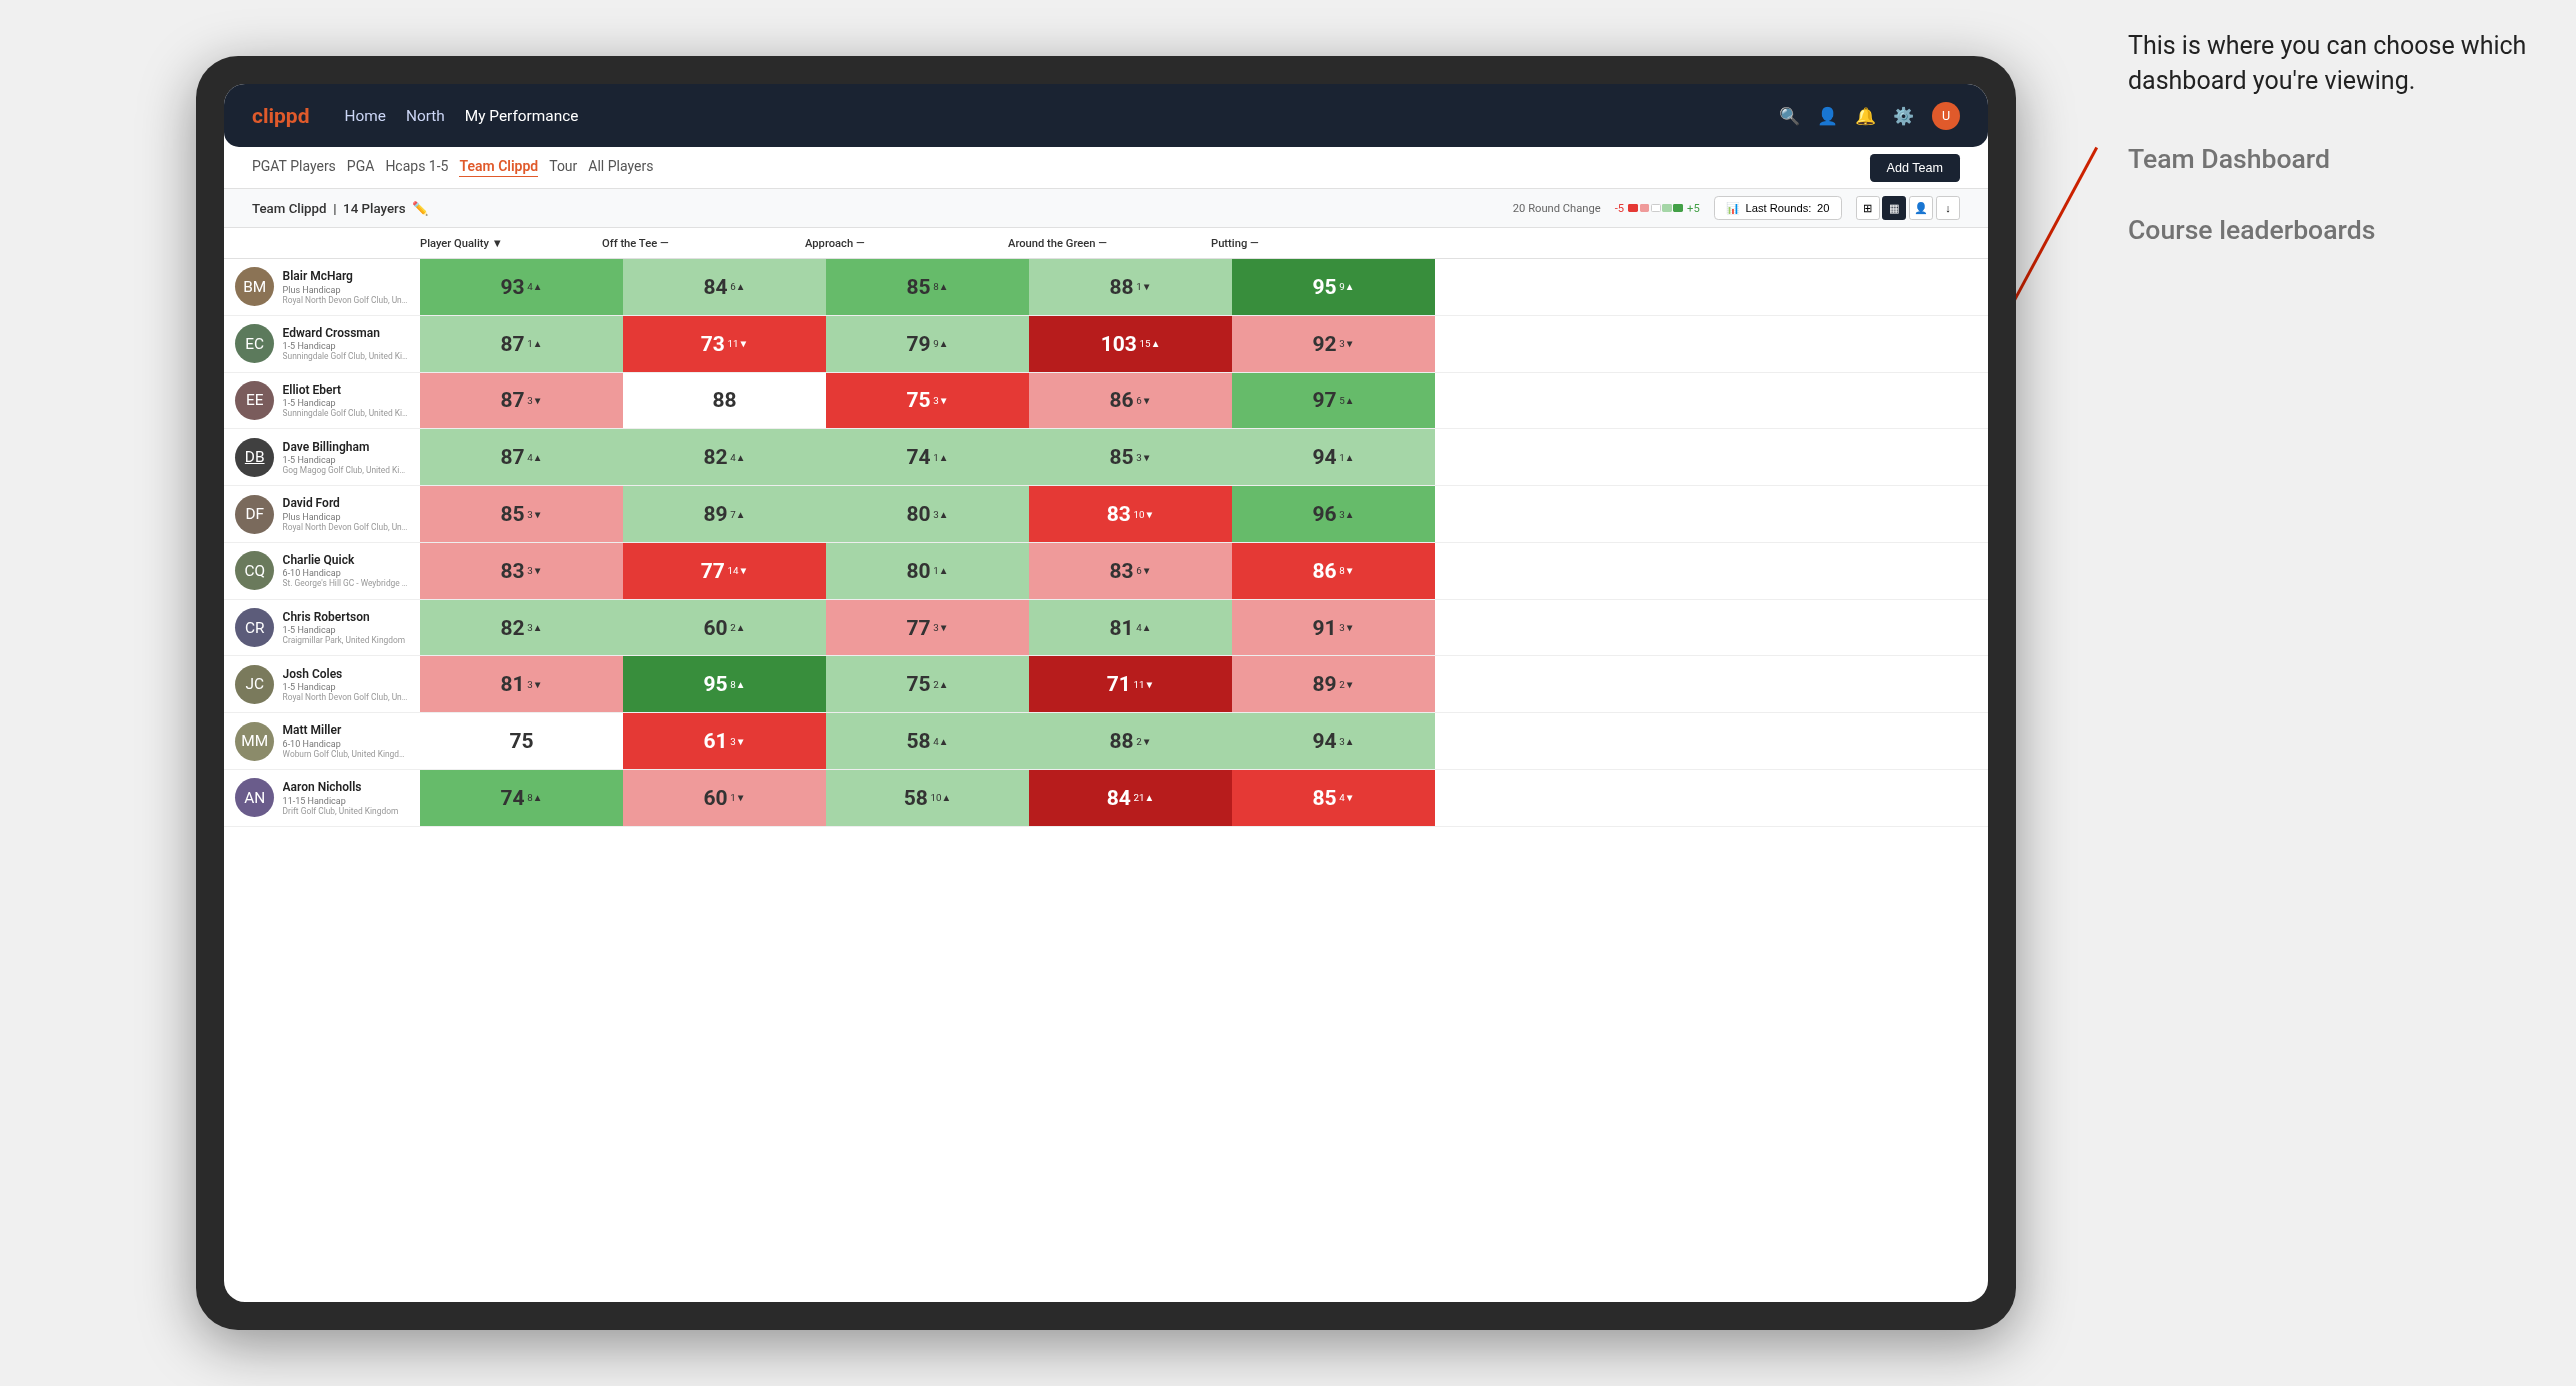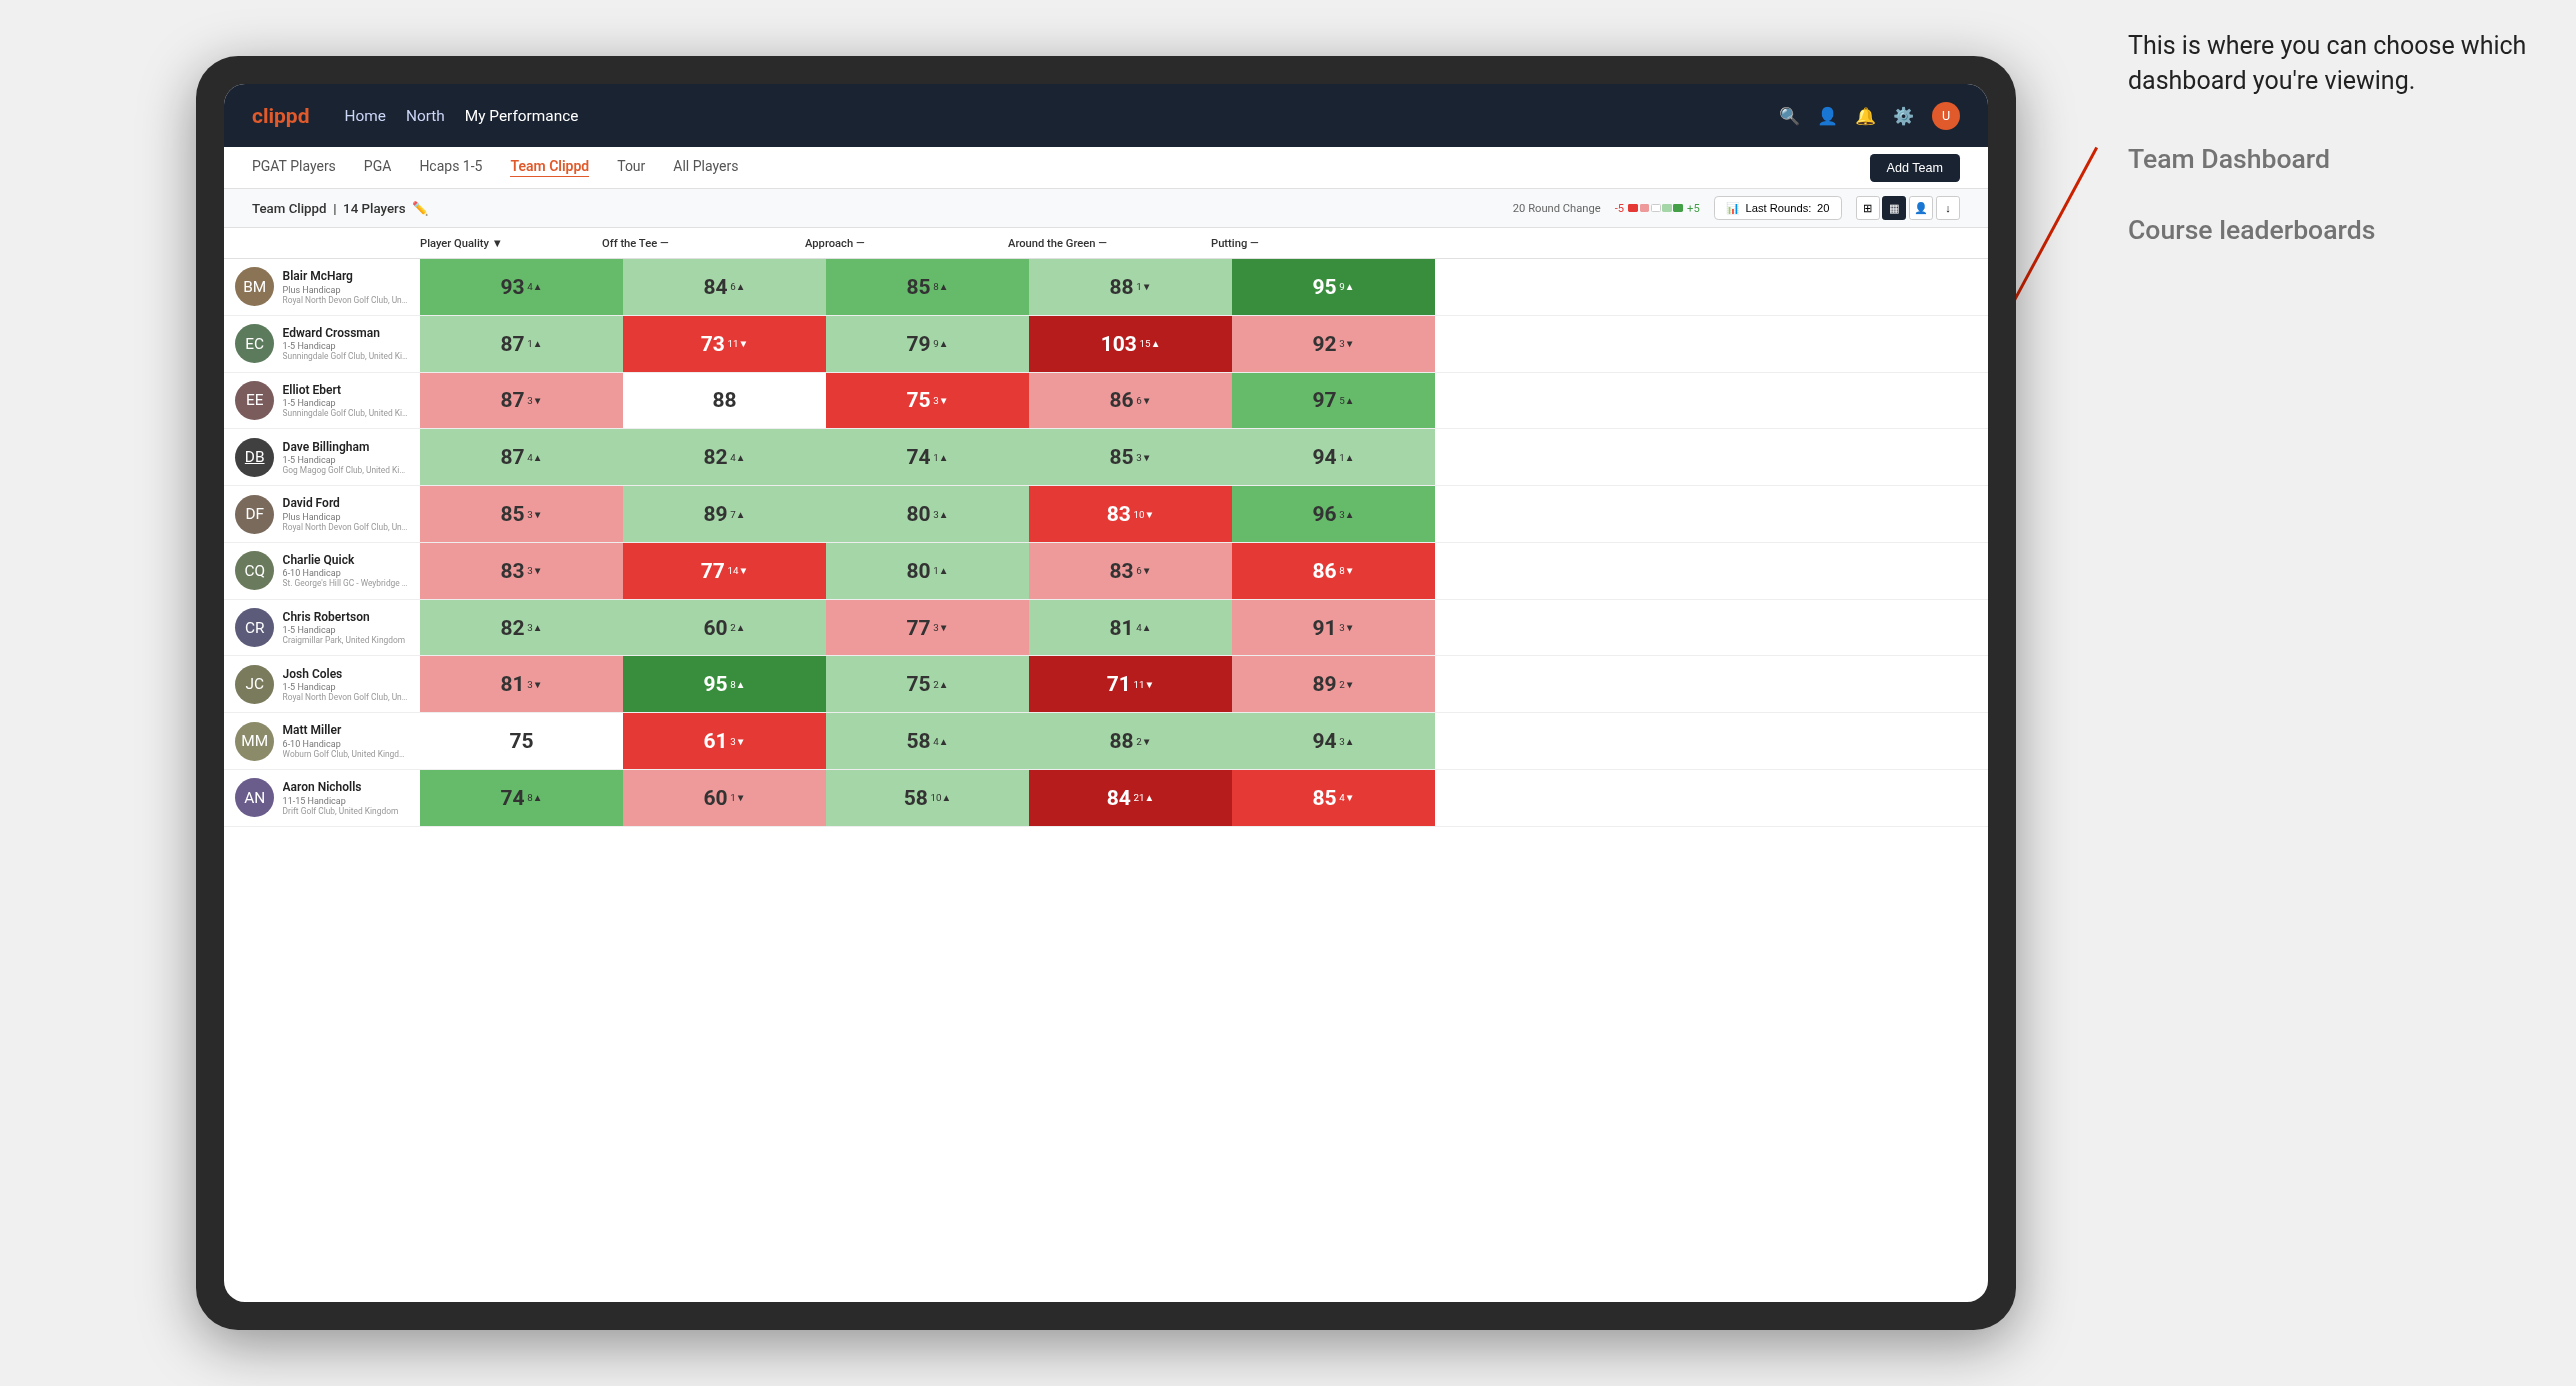--- a/index.html
+++ b/index.html
@@ -67,20 +67,21 @@
     }
 
     
     .nav-bar {
       background: #1a2332;
       height: 63px;
       display: flex;
       align-items: center;
       padding: 0 28px;
       flex-shrink: 0;
+      border-radius: 15px;
     }
     .nav-logo {
       color: #e05a2b;
       font-size: 21px;
       font-weight: 700;
       margin-right: 35px;
     }
     .nav-links {
       display: flex;
       gap: 20px;
@@ -122,21 +123,21 @@
       background: #fff;
       height: 42px;
       display: flex;
       align-items: center;
       padding: 0 28px;
       border-bottom: 0.7px solid #e0e0e0;
       flex-shrink: 0;
     }
     .sub-nav-links {
       display: flex;
-      gap: 28px;
+      gap: 11px;
       flex: 1;
     }
     .sub-nav-link {
       color: #555;
       font-size: 14px;
       cursor: pointer;
       padding-bottom: 2.8px;
     }
     .sub-nav-link.active {
       color: #e05a2b;

